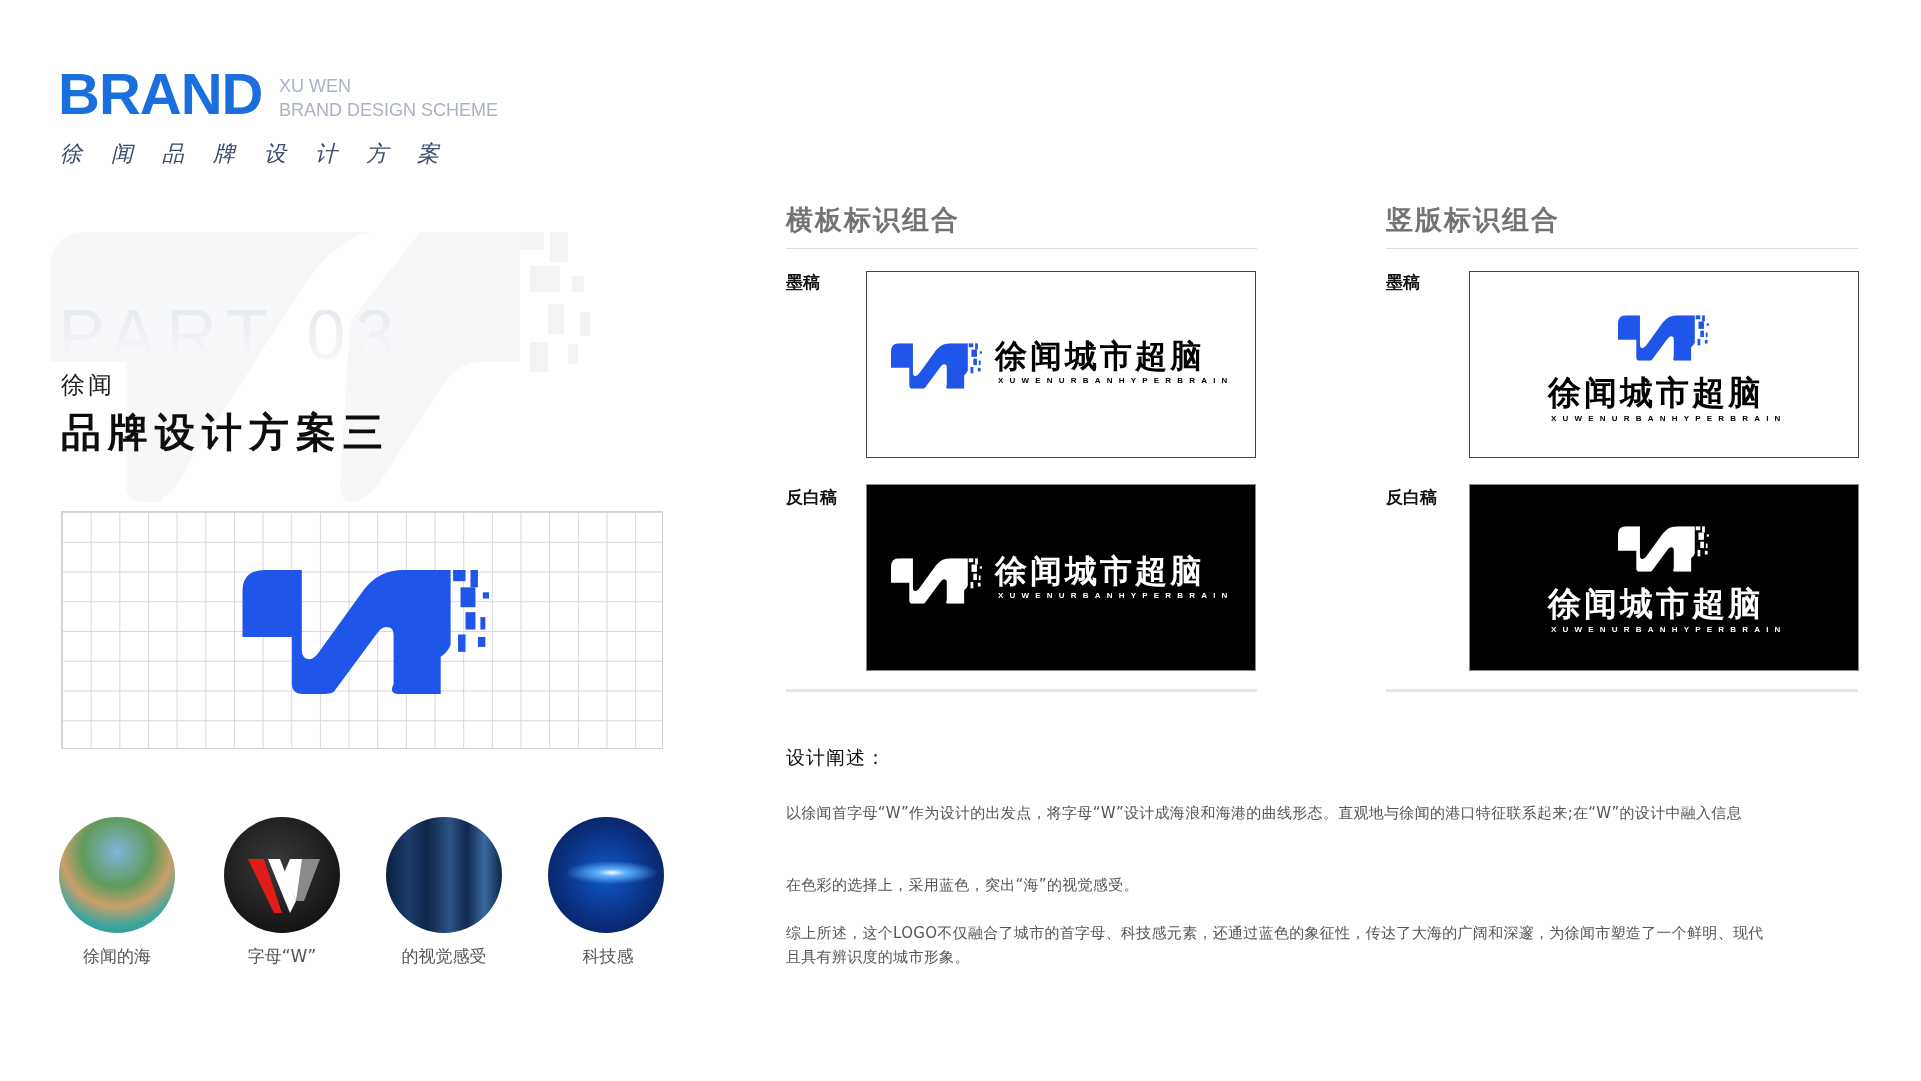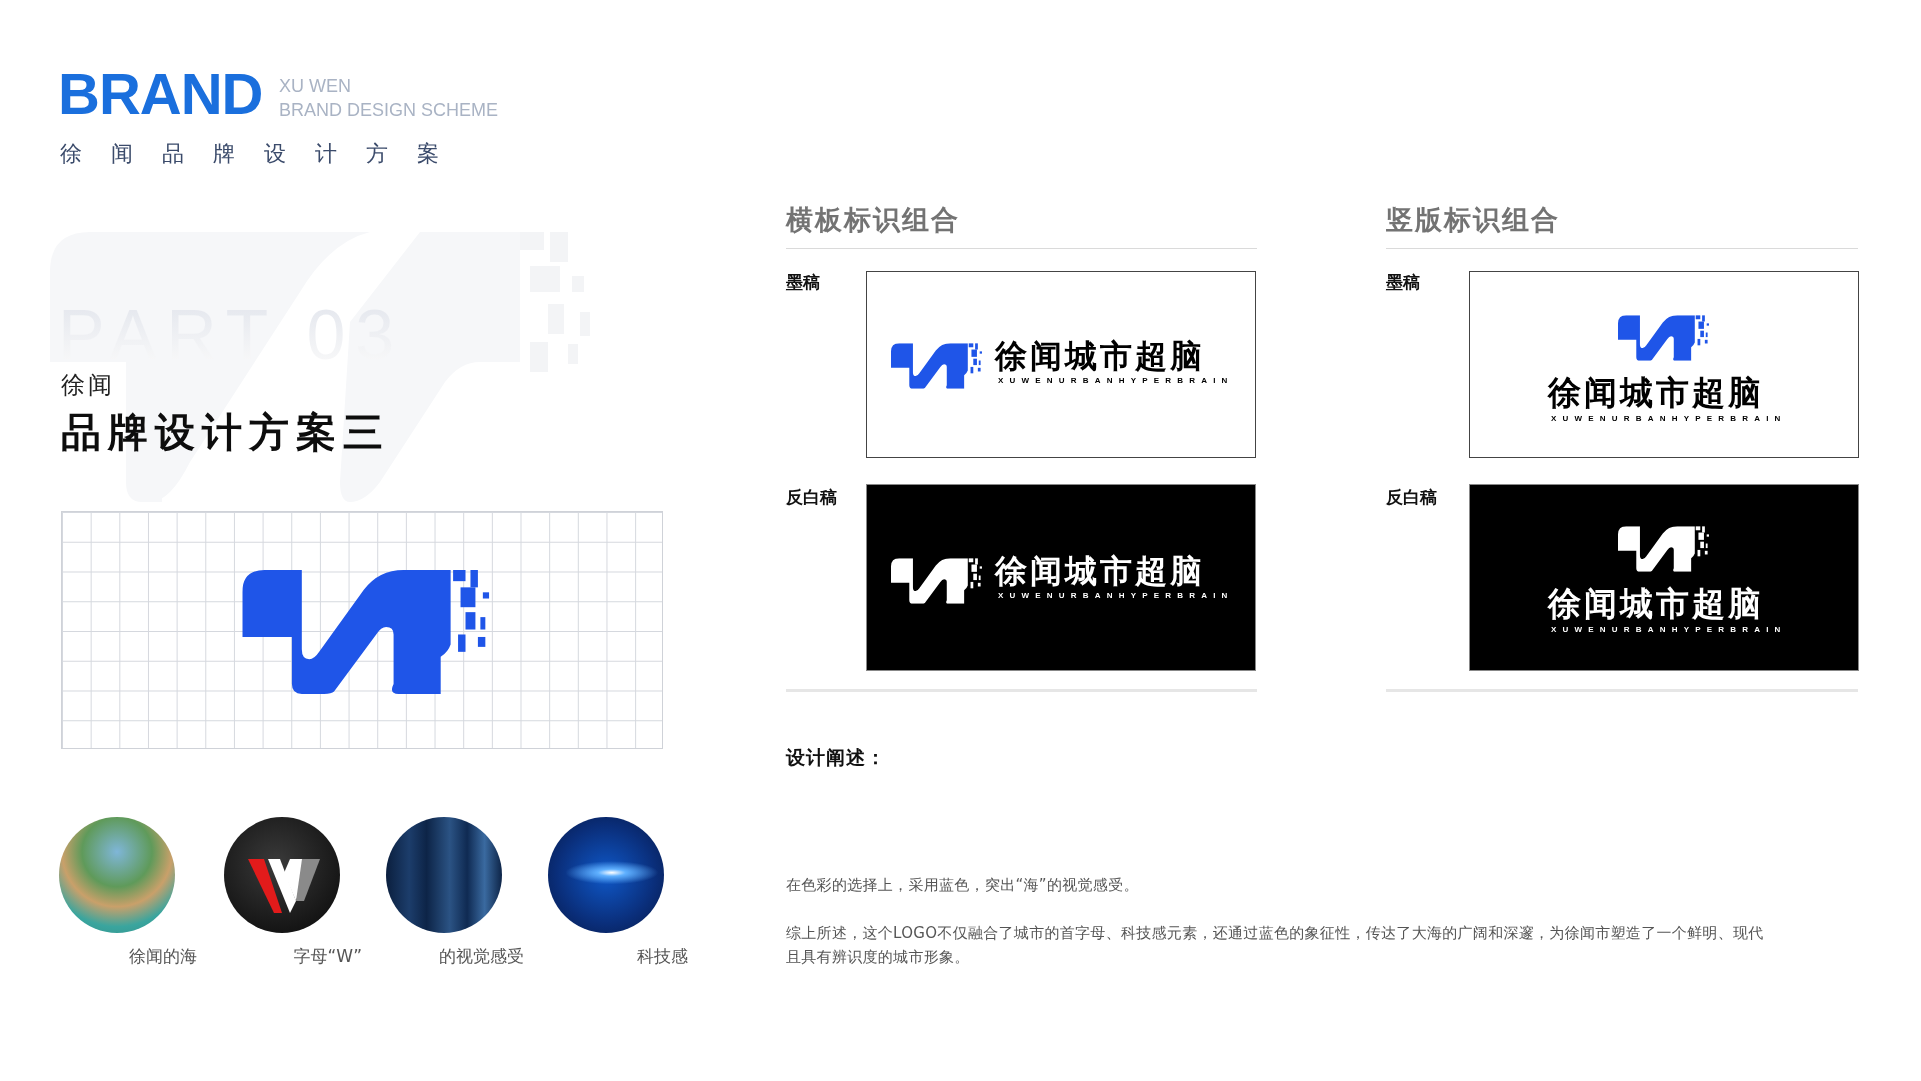--- a/index.html
+++ b/index.html
@@ -1,46 +1,46 @@
 <!DOCTYPE html>
 <html><head>
 <meta charset="utf-8">
 <style>
   html,body{margin:0;padding:0;background:#ffffff;}
   body{width:1921px;height:1081px;position:relative;overflow:hidden;font-family:"DejaVu Sans","Liberation Sans",sans-serif;color:#111;}
   .abs{position:absolute;}
   
   .brand{left:58px;top:64px;font-family:"Liberation Sans",sans-serif;font-weight:bold;font-size:58px;line-height:60px;color:#1a6fdd;letter-spacing:-1px;}
   .brand-sub{left:279px;top:74px;font-family:"Liberation Sans",sans-serif;font-size:18px;line-height:24px;color:#a9b3c4;}
-  .brand-cn{left:60px;top:140px;font-size:22px;line-height:28px;color:#3b4b6b;letter-spacing:29px;}
+  .brand-cn{left:60px;top:140px;font-size:22px;line-height:28px;color:#3b4b6b;letter-spacing:29px;font-style:italic;}
   
   .hero-bg{left:50px;top:232px;width:650px;height:270px;}
   .part{left:58px;top:300px;font-family:"Liberation Sans",sans-serif;font-weight:normal;font-size:70px;line-height:70px;letter-spacing:10px;
         background:linear-gradient(#e3e6ed,#fafafa);-webkit-background-clip:text;background-clip:text;color:transparent;}
   .hero-small{left:61px;top:371px;font-size:24px;line-height:28px;color:#222;letter-spacing:3px;}
   .hero-title{left:61px;top:408px;font-size:40px;line-height:48px;font-weight:bold;color:#0d0d0d;letter-spacing:7px;}
   
   .grid{left:61px;top:511px;width:602px;height:238px;border:1px solid #cfd2d8;box-sizing:border-box;
         background-image:linear-gradient(to right,#d5d8de 1px,transparent 1px),linear-gradient(to bottom,#d5d8de 1px,transparent 1px);
         background-size:28.67px 29.75px;}
   .grid-logo{left:220px;top:570px;width:305px;height:124px;}
   
   .circ{width:116px;height:116px;border-radius:50%;top:817px;overflow:hidden;}
-  .circ-label{top:945px;width:160px;text-align:right;font-size:17px;line-height:22px;color:#555;}
+  .circ-label{top:945px;width:160px;text-align:center;font-size:17px;line-height:22px;color:#555;}
   
   .sec-title{top:203px;font-size:27px;line-height:34px;font-weight:bold;color:#737373;letter-spacing:2px;}
   .hr-thin{height:1px;background:#dadada;}
   .hr-thick{height:3px;background:#e6e6e6;}
   .lbl{font-size:17px;line-height:22px;font-weight:bold;color:#111;}
   .box{box-sizing:border-box;}
   .box-white{border:1px solid #444;background:#fff;}
   .box-black{background:#000;border:1px solid #888;}
   .logo-cn{font-weight:bold;letter-spacing:3px;white-space:nowrap;}
   .tag{font-family:"Liberation Sans",sans-serif;font-weight:bold;font-size:8px;letter-spacing:6.2px;white-space:nowrap;}
-  .desc-title{left:786px;top:744px;font-size:19px;line-height:26px;font-weight:bold;color:#111;letter-spacing:1px;}
+  .desc-title{left:786px;top:744px;font-size:19px;line-height:26px;font-weight:normal;color:#111;letter-spacing:1px;}
   .desc-p{left:786px;width:1075px;font-size:15px;line-height:24px;color:#555;letter-spacing:0.3px;}
 </style>
 </head>
 <body>
 
 <svg width="0" height="0" style="position:absolute">
   <defs>
     <symbol id="wmark" viewBox="0 0 210 100">
       <path d="M0 18 Q0 0 18 0 L48 0 L48 64 Q48 72 54 72 Q58 72 62 66 L98 16 Q110 0 130 0 L168 0 L168 60 Q166 66 160 70 L160 100 L126 100 Q118 100 122 92 L122 52 Q122 46 116 46 Q112 46 108 52 L74 98 Q72 100 66 100 L48 100 Q40 100 40 92 L40 54 L0 54 Z"></path>
       <path d="M90 100 L90 92 Q90 84 96 78 L126 36 Q136 24 150 24 L168 24 L168 56 L168 56 Z" opacity="0"></path>
@@ -139,20 +139,21 @@
   <svg class="abs" style="left:148px;top:41px;width:96px;height:46px;" viewBox="0 0 210 100" fill="#ffffff">
       <use href="#wmark"></use>
     </svg>
   <div class="abs logo-cn" style="left:78px;top:100px;font-size:33px;line-height:38px;color:#fff;">徐闻城市超脑</div>
   <div class="abs tag" style="left:81px;top:140px;color:#fff;">XUWENURBANHYPERBRAIN</div>
 </div>
 <div class="abs hr-thick" style="left:1386px;top:689px;width:472px;"></div>
 
 <div class="abs desc-title">设计阐述：</div>
 <div class="abs desc-p" style="top:801px;">
+  <div>以徐闻首字母“W”作为设计的出发点，将字母“W”设计成海浪和海港的曲线形态。直观地与徐闻的港口特征联系起来;在“W”的设计中融入信息</div>
 </div>
 <div class="abs desc-p" style="top:873px;">
   <div>在色彩的选择上，采用蓝色，突出“海”的视觉感受。</div>
 </div>
 <div class="abs desc-p" style="top:921px;">
   <div>综上所述，这个LOGO不仅融合了城市的首字母、科技感元素，还通过蓝色的象征性，传达了大海的广阔和深邃，为徐闻市塑造了一个鲜明、现代</div>
   <div>且具有辨识度的城市形象。</div>
 </div>
 
 </body></html>

